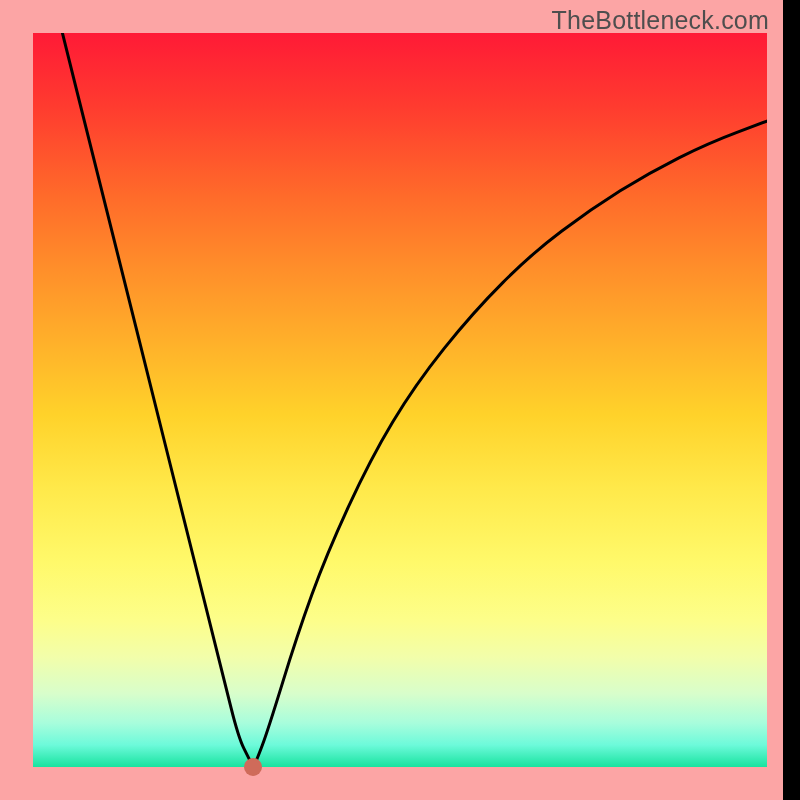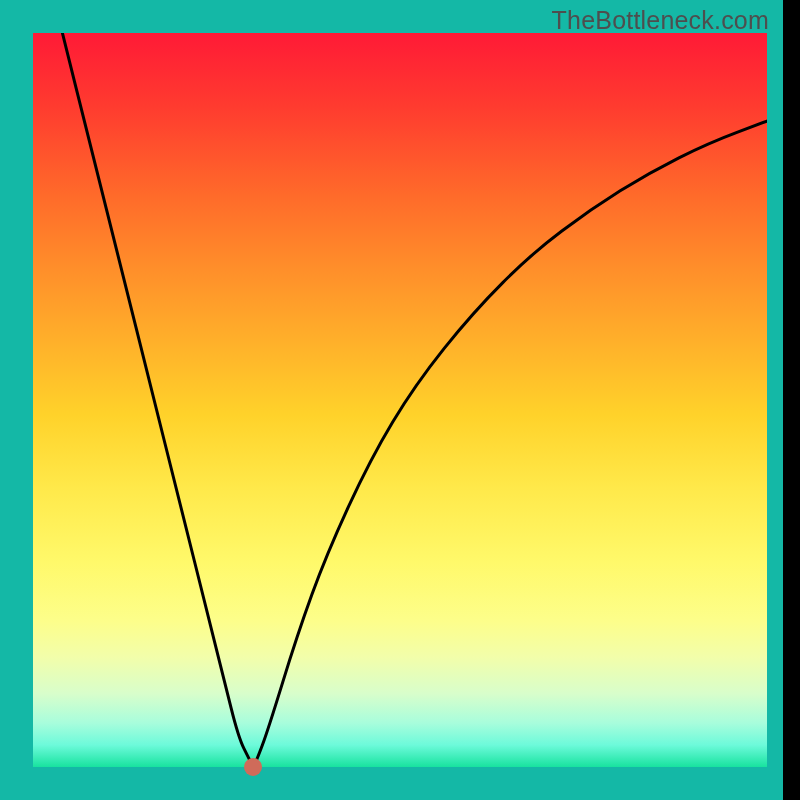--- a/index.html
+++ b/index.html
@@ -10,21 +10,21 @@
     background: #000;
     overflow: hidden;
     font-family: Arial, Helvetica, sans-serif;
   }
   .frame {
     position: absolute;
     left: 0;
     top: 0;
     width: 783px;
     height: 800px;
-    background: #14b8a6;
+    background: #fca5a5;
   }
   .plot-area {
     position: absolute;
     left: 33px;
     top: 33px;
     width: 734px;
     height: 734px;
     background: linear-gradient(to bottom,
       #ff1a36 0%,
       #ff3b2f 10%,

